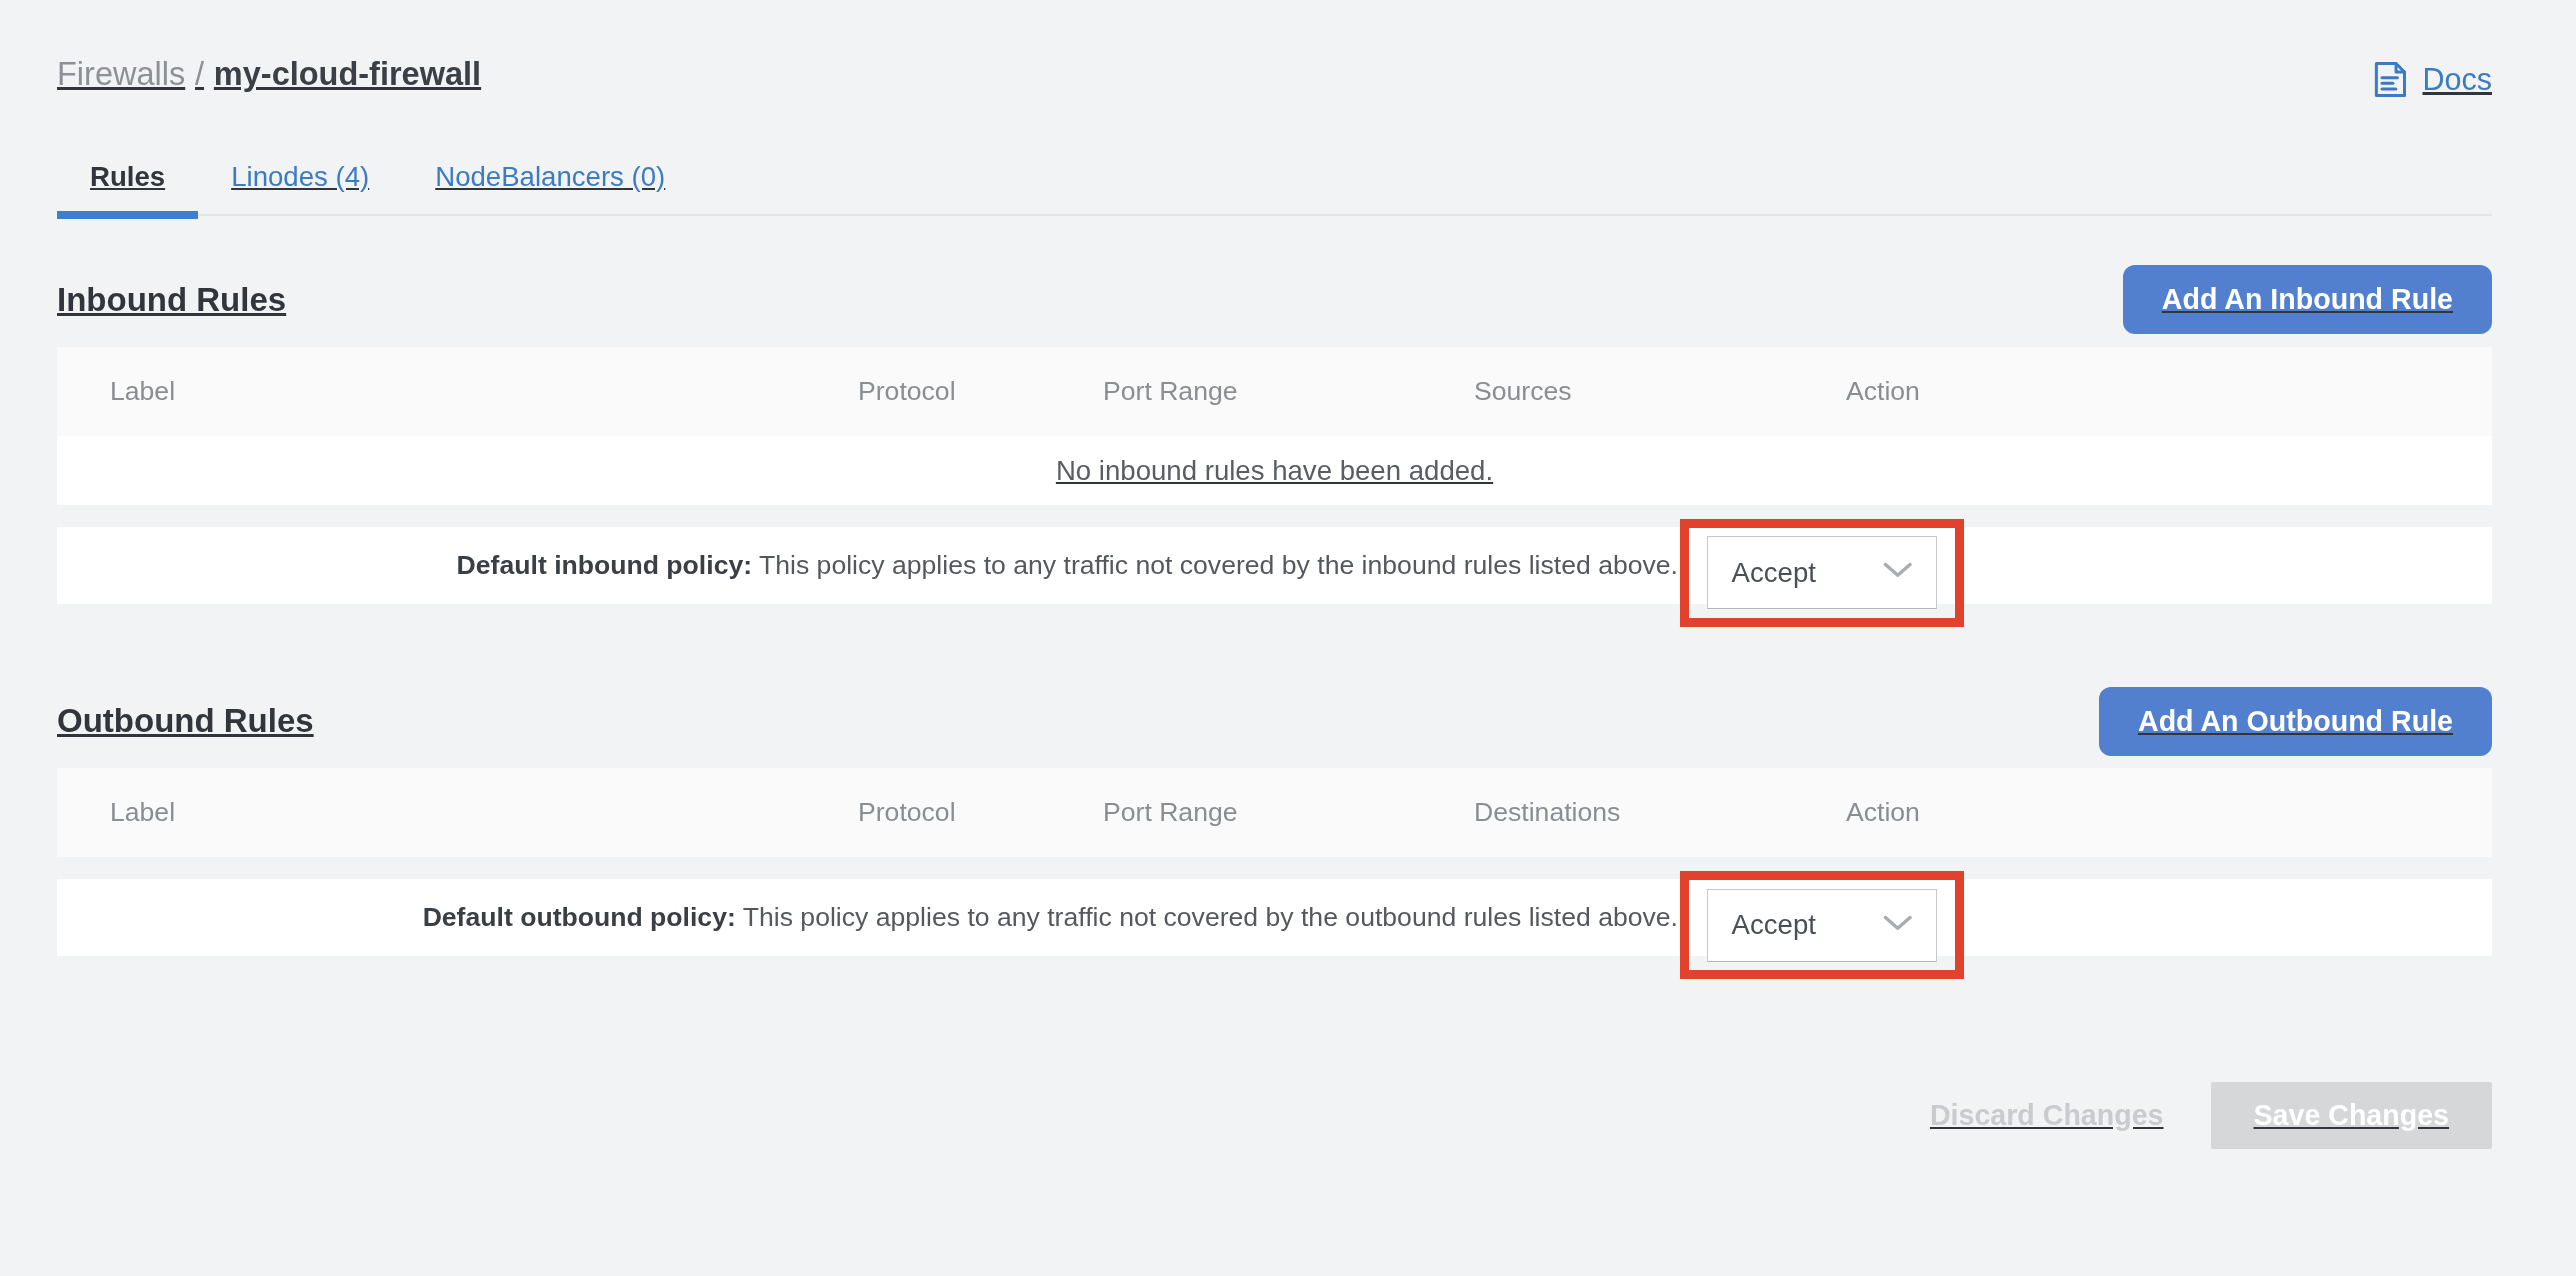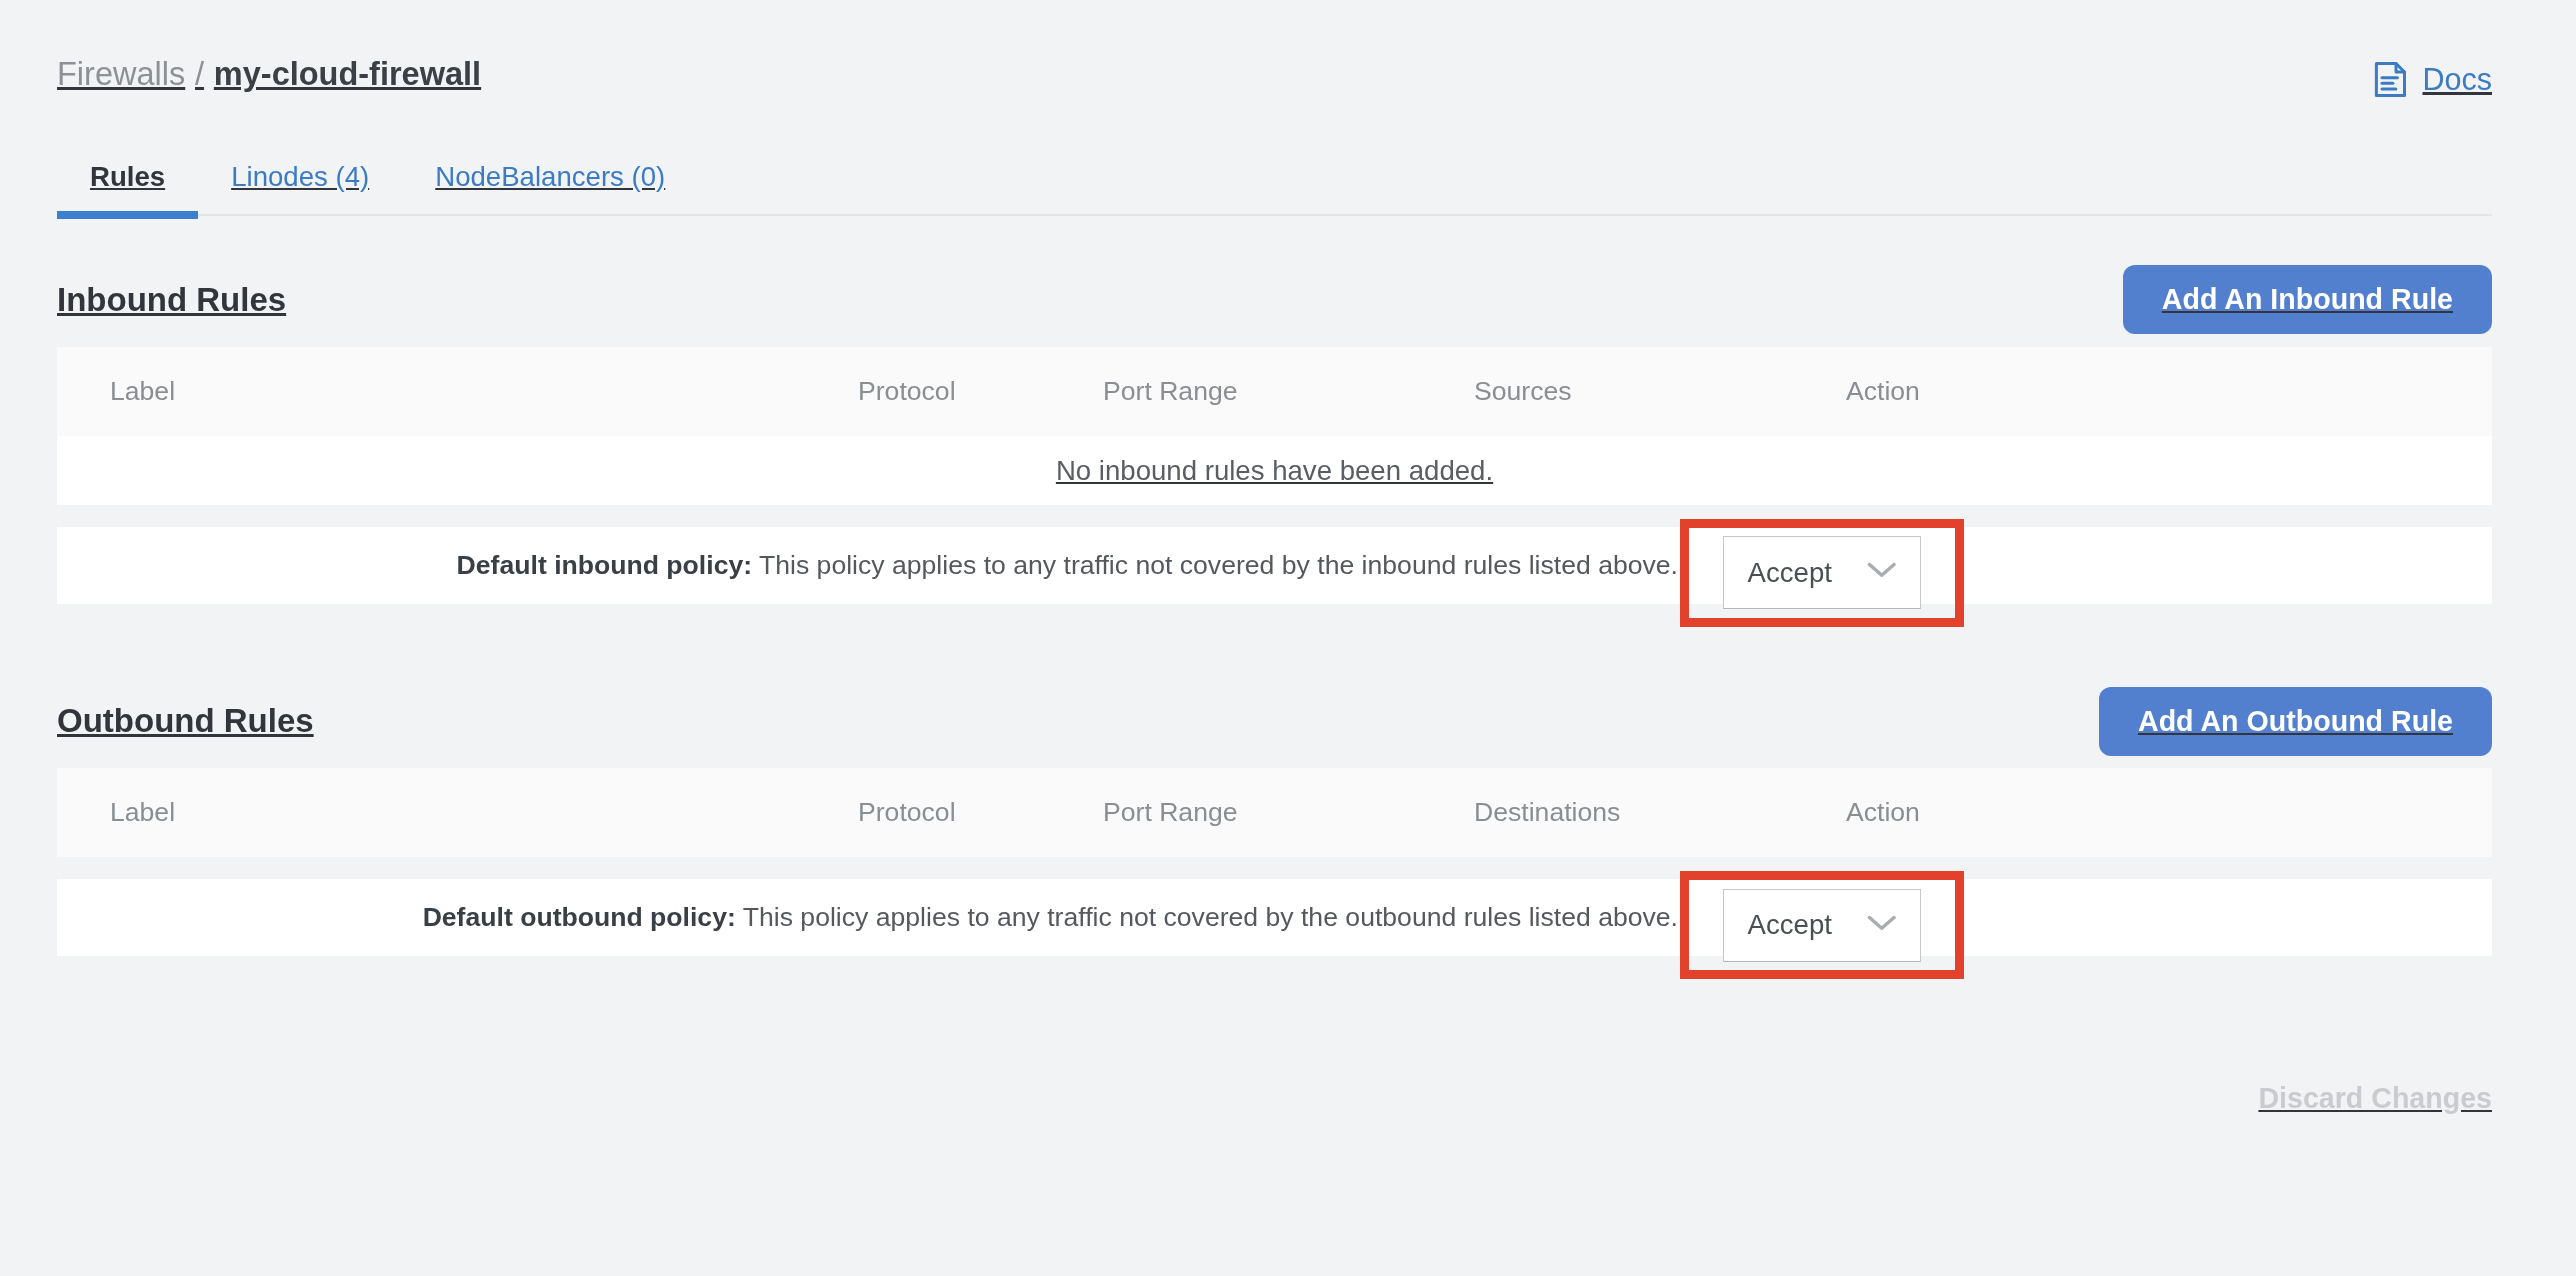--- a/index.html
+++ b/index.html
@@ -59,21 +59,21 @@
   }
   .policy-text .policy-label{color:#3a3f45;font-weight:700;}
 
   
   .highlight{
     position:absolute;left:1623px;top:-7.9px;width:284px;height:108px;
     border:9.8px solid var(--red);z-index:2;
     display:flex;align-items:center;justify-content:center;background:transparent;
   }
   .select{
-    width:198px;height:73px;background:#ffffff;
+    width:230px;height:73px;background:#ffffff;
     border:1px solid #c6c8ca;border-bottom-color:#b4b6b8;
     display:flex;align-items:center;justify-content:space-between;
     padding:0 23.6px;cursor:pointer;
   }
   .select .val{font-size:27.6px;color:#4a4f55;}
 
   
   .footer{display:flex;justify-content:flex-end;align-items:center;gap:47px;margin-top:126px;}
   .btn-text-disabled{
     background:none;border:none;font-family:inherit;cursor:default;
@@ -170,16 +170,17 @@
               <path d="M2.5 2.5 L15 13.5 L27.5 2.5" stroke="#a9adb2" stroke-width="3.5" stroke-linecap="round" stroke-linejoin="round"></path>
             </svg>
           </span>
         </div>
       </div>
     </div>
   </div>
 
   <div class="footer">
     <button class="btn-text-disabled">Discard Changes</button>
+    <button class="btn-disabled">Save Changes</button>
   </div>
 
 </div>
 
 
 </body></html>

